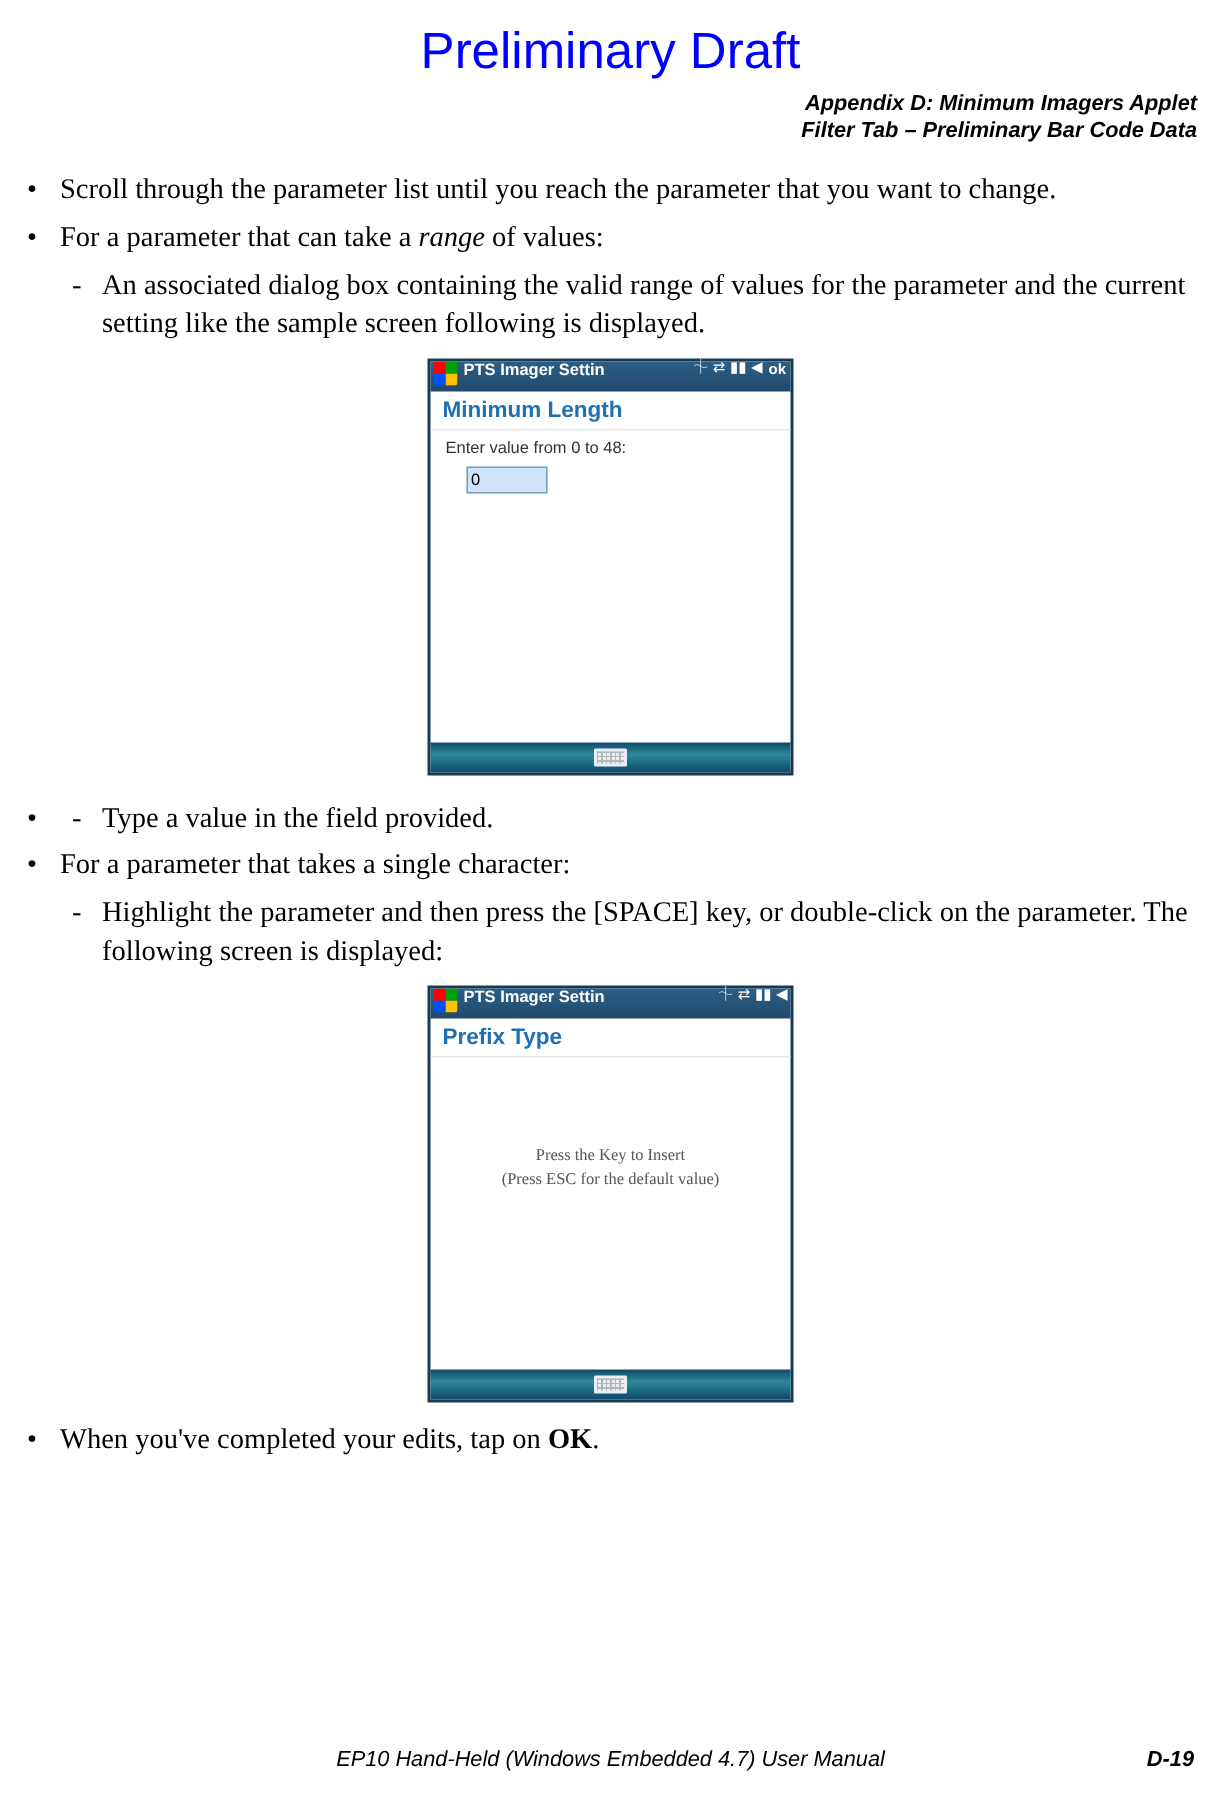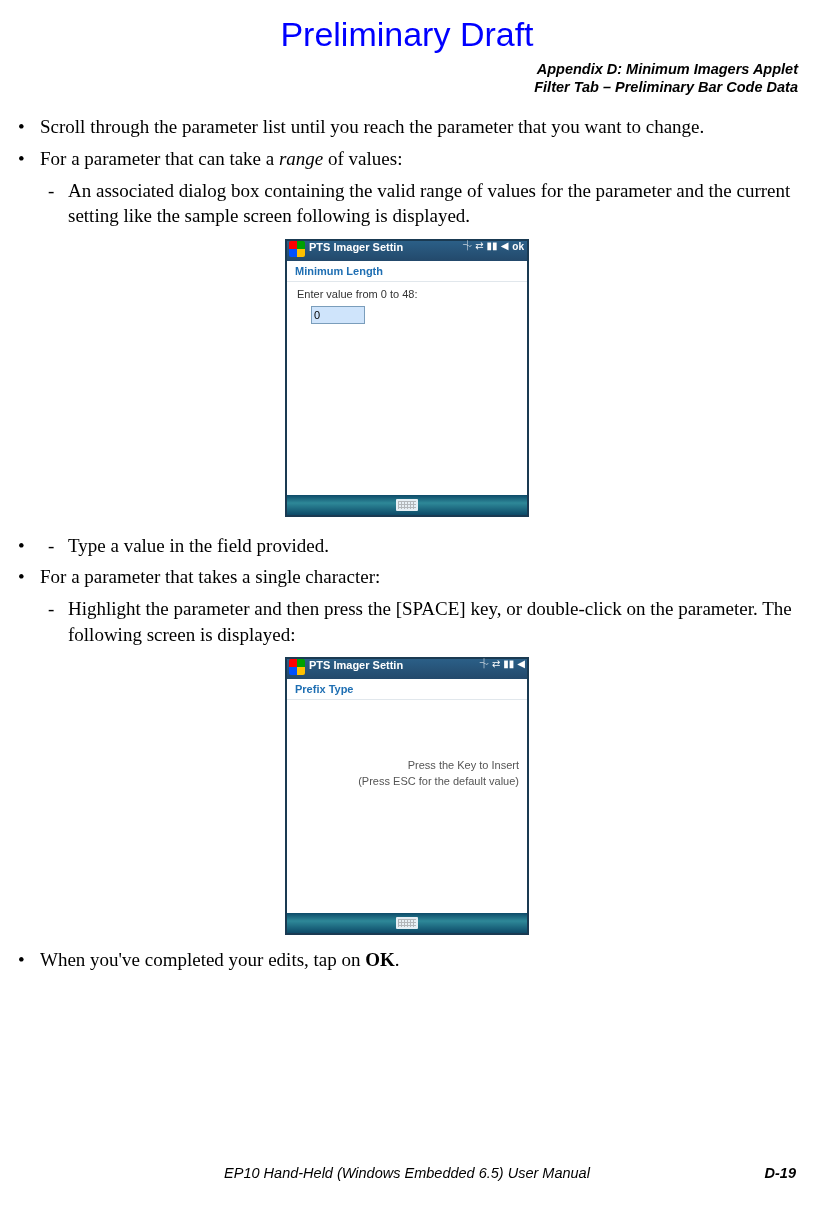--- a/index.html
+++ b/index.html
@@ -119,21 +119,21 @@
   .tray .ic { color: #fff; font-size: 10px; line-height: 1; }
   .ok-btn {
     font-weight: 700;
     font-size: 10px;
     color: #fff;
     padding: 0 1px;
   }
   .subhead {
     color: #1f6fb3;
     font-weight: 700;
-    font-size: 11px;
+    font-size: 15px;
     padding: 4px 6px 4px 8px;
     border-bottom: 1px solid #e1e7ec;
   }
   .body-area {
     padding: 6px 8px;
     color: #333;
     height: 276px;
     box-sizing: border-box;
   }
   .prompt { margin: 0 0 6px 2px; }
@@ -145,24 +145,25 @@
     padding: 1px 2px;
     box-sizing: border-box;
     display: inline-block;
     margin-left: 16px;
     background: #cfe4fb;
     font-family: Tahoma, Verdana, sans-serif;
     font-size: 11px;
     line-height: 14px;
   }
   .center-text {
-    text-align: right;
+    text-align: center;
     color: #555;
     margin-top: 52px;
     line-height: 1.4;
+    font-family: Liberation Serif, serif;
   }
   .bottombar {
     position: absolute;
     left: 0; right: 0; bottom: 0;
     height: 20px;
     background: linear-gradient(#0d4a68, #2e8898 40%, #0d4a68);
   }
   .kb-icon {
     position: absolute;
     left: 50%;
@@ -285,17 +286,17 @@
     </div>
   </div>
 
   <ul class="bullets">
     <li>
       <span>When you've completed your edits, tap on </span><span class="bold">OK</span><span>.</span>
     </li>
   </ul>
 
   <div class="footer">
-    <span class="ftext">EP10 Hand-Held (Windows Embedded 6.5) User Manual</span>
+    <span class="ftext">EP10 Hand-Held (Windows Embedded 4.7) User Manual</span>
     <span class="pnum">D-19</span>
   </div>
 
 </div>
 
 </body></html>

